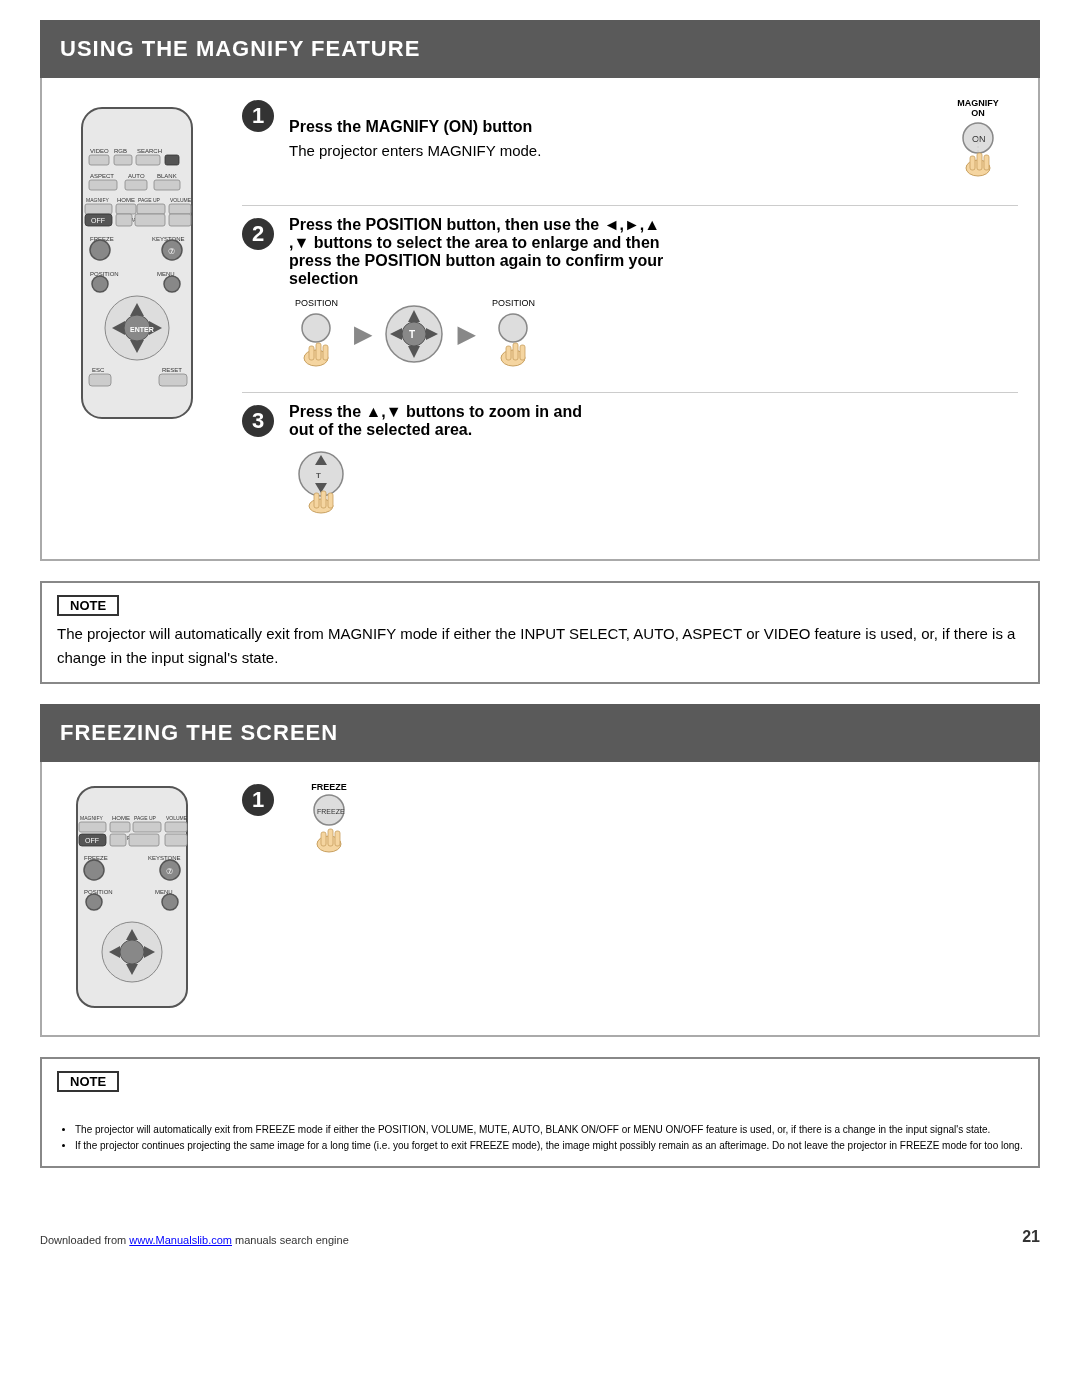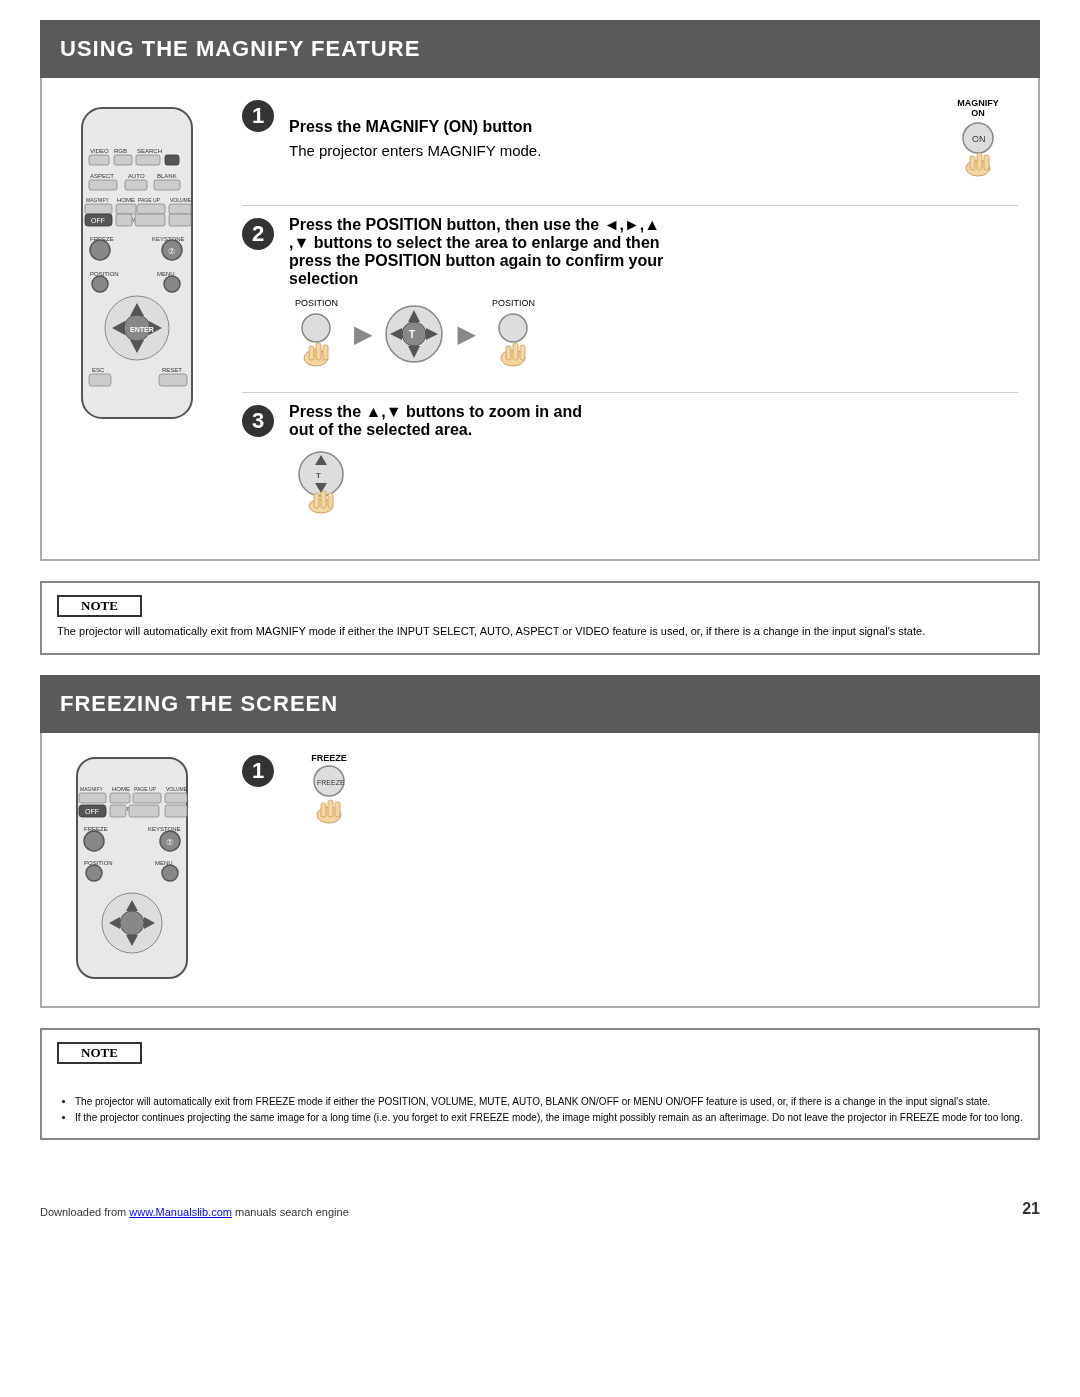--- a/index.html
+++ b/index.html
@@ -110,27 +110,26 @@
       padding: 12px 15px;
       margin-bottom: 20px;
       background: #fff;
     }
 
     .note-label {
       font-weight: bold;
       font-size: 13px;
       border: 2px solid #333;
       display: inline-block;
-      padding: 1px 22px;
+      padding: 1px 11px;
       margin-bottom: 6px;
-      font-family: Liberation Serif, serif;
     }
 
     .note-text {
-      font-size: 11px;
+      font-size: 15px;
       line-height: 1.6;
     }
 
     .note-list {
       list-style: disc;
       padding-left: 18px;
       font-size: 10px;
       line-height: 1.6;
       margin-top: 24px;
     }

